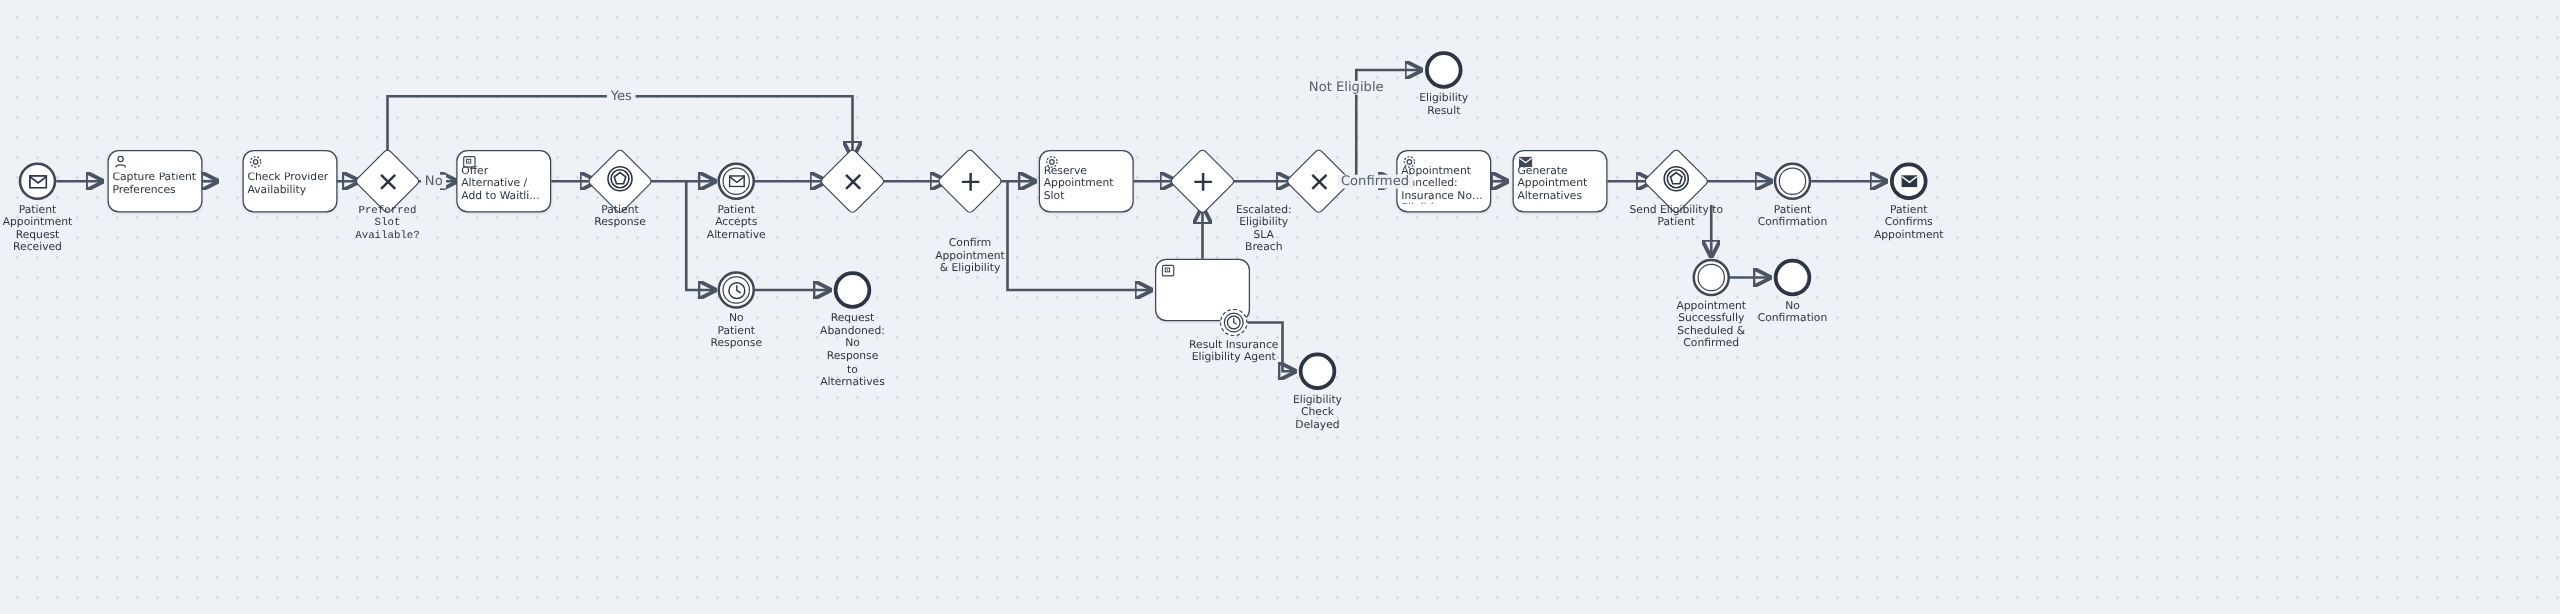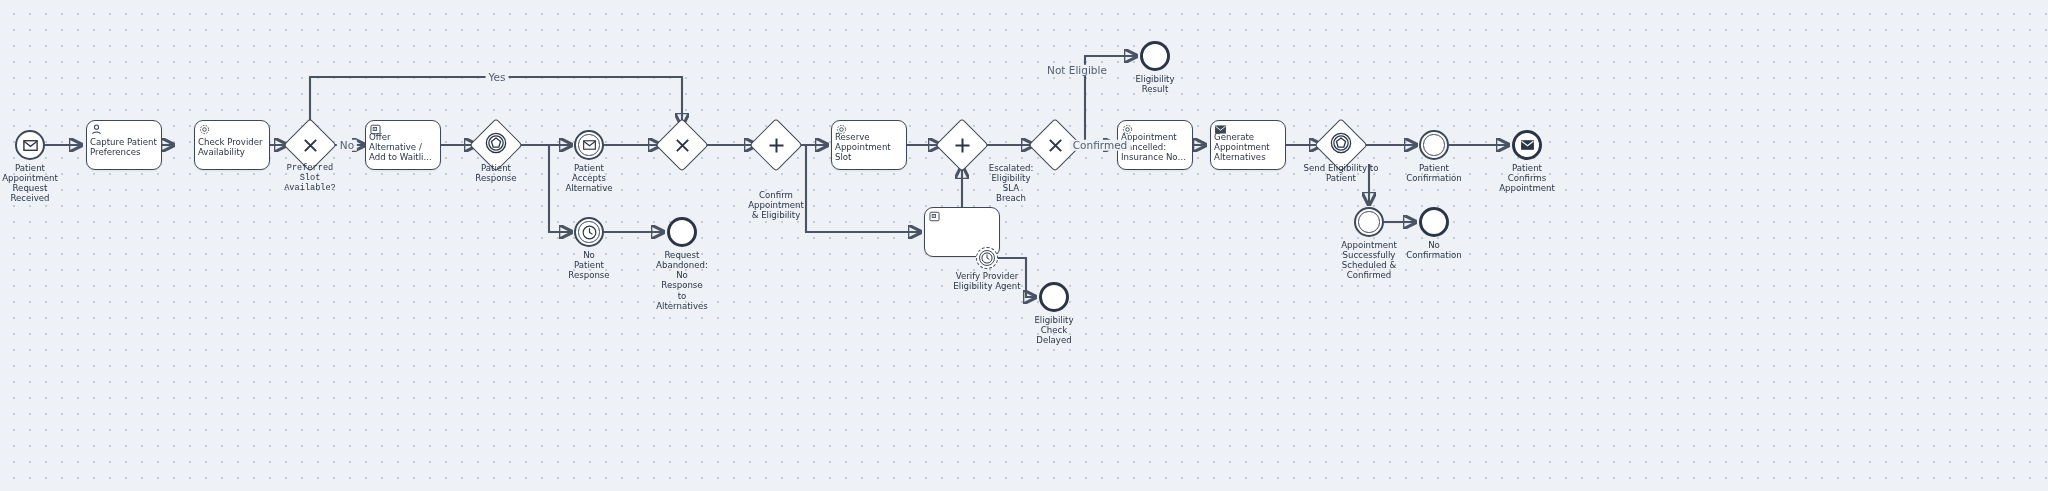--- a/index.html
+++ b/index.html
@@ -316,21 +316,21 @@
   </div>
 
   <div class="evt evt-boundary" style="left:987px;top:258px;">
     <span class="eicon">
       <svg width="12" height="12" viewBox="0 0 18 18">
           <circle cx="9" cy="9" r="7.6" fill="none" stroke="currentColor" stroke-width="1.5"></circle>
           <path d="M9 4.4 L9 9 L12 10.8" fill="none" stroke="currentColor" stroke-width="1.5" stroke-linecap="round"></path>
         </svg>
     </span>
   </div>
-  <div class="nlabel" style="left:987px;top:271px;">Verify Provider Eligibility Agent</div>
+  <div class="nlabel" style="left:987px;top:271px;">Result Insurance Eligibility Agent</div>
 
   <div class="evt evt-end" style="left:1054px;top:297px;"></div>
   <div class="nlabel" style="left:1054px;top:315px;">Eligibility
 Check
 Delayed</div>
 
   <div class="gw" style="left:1055px;top:145px;">
     <div class="gw-in">
       <svg width="17" height="17" viewBox="0 0 18 18">
           <path d="M3 3 L15 15 M15 3 L3 15" stroke="currentColor" stroke-width="2.1" fill="none"></path>

